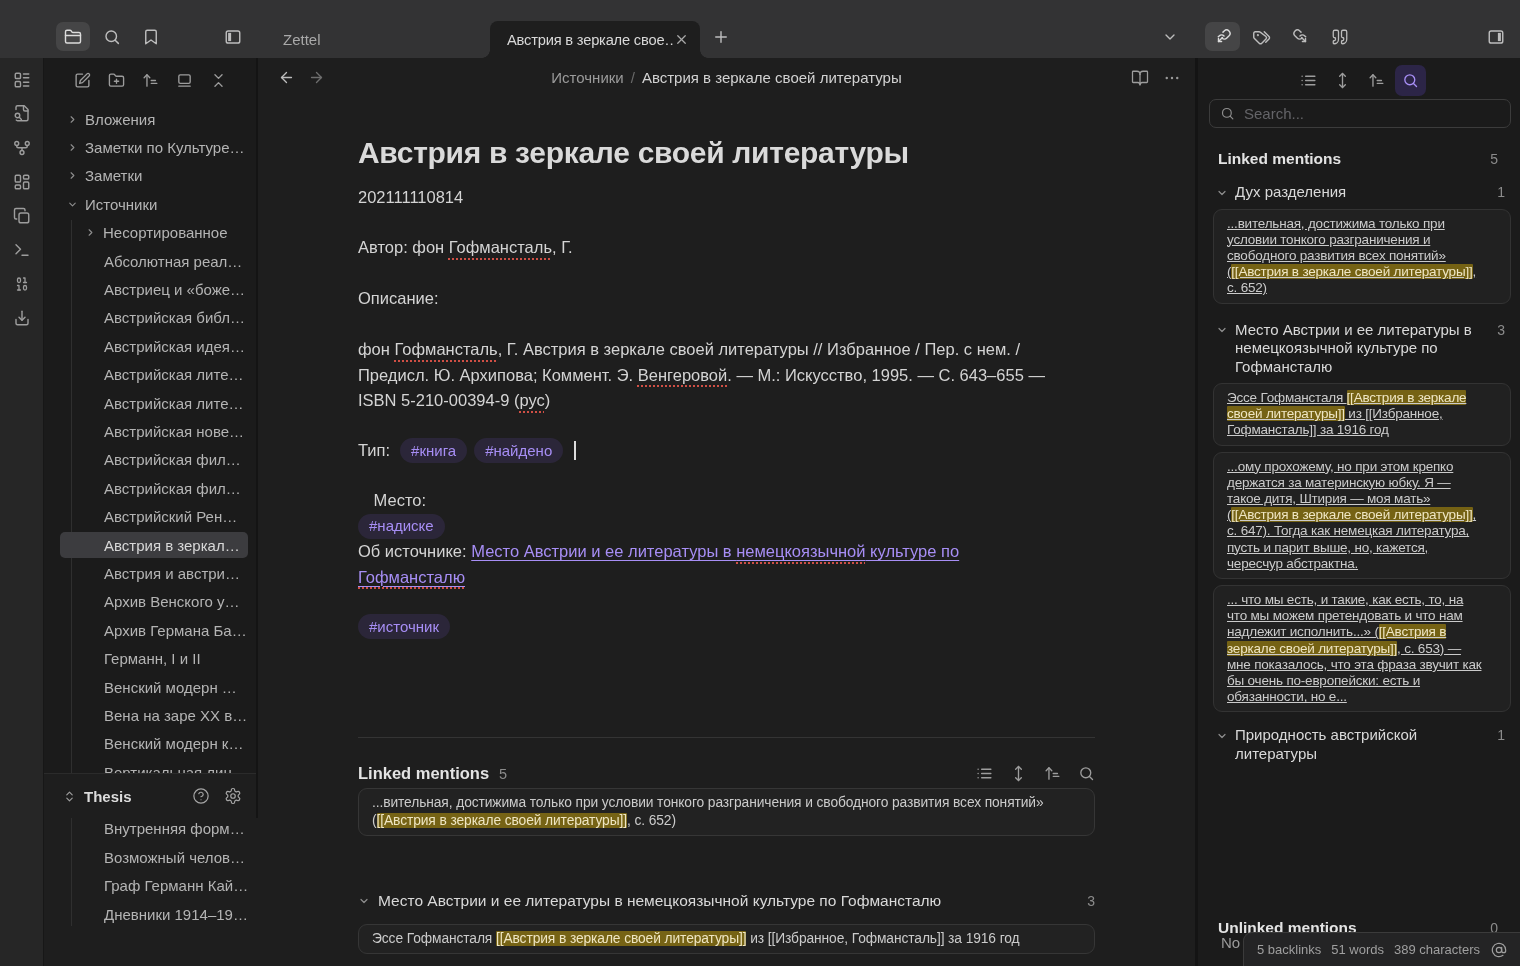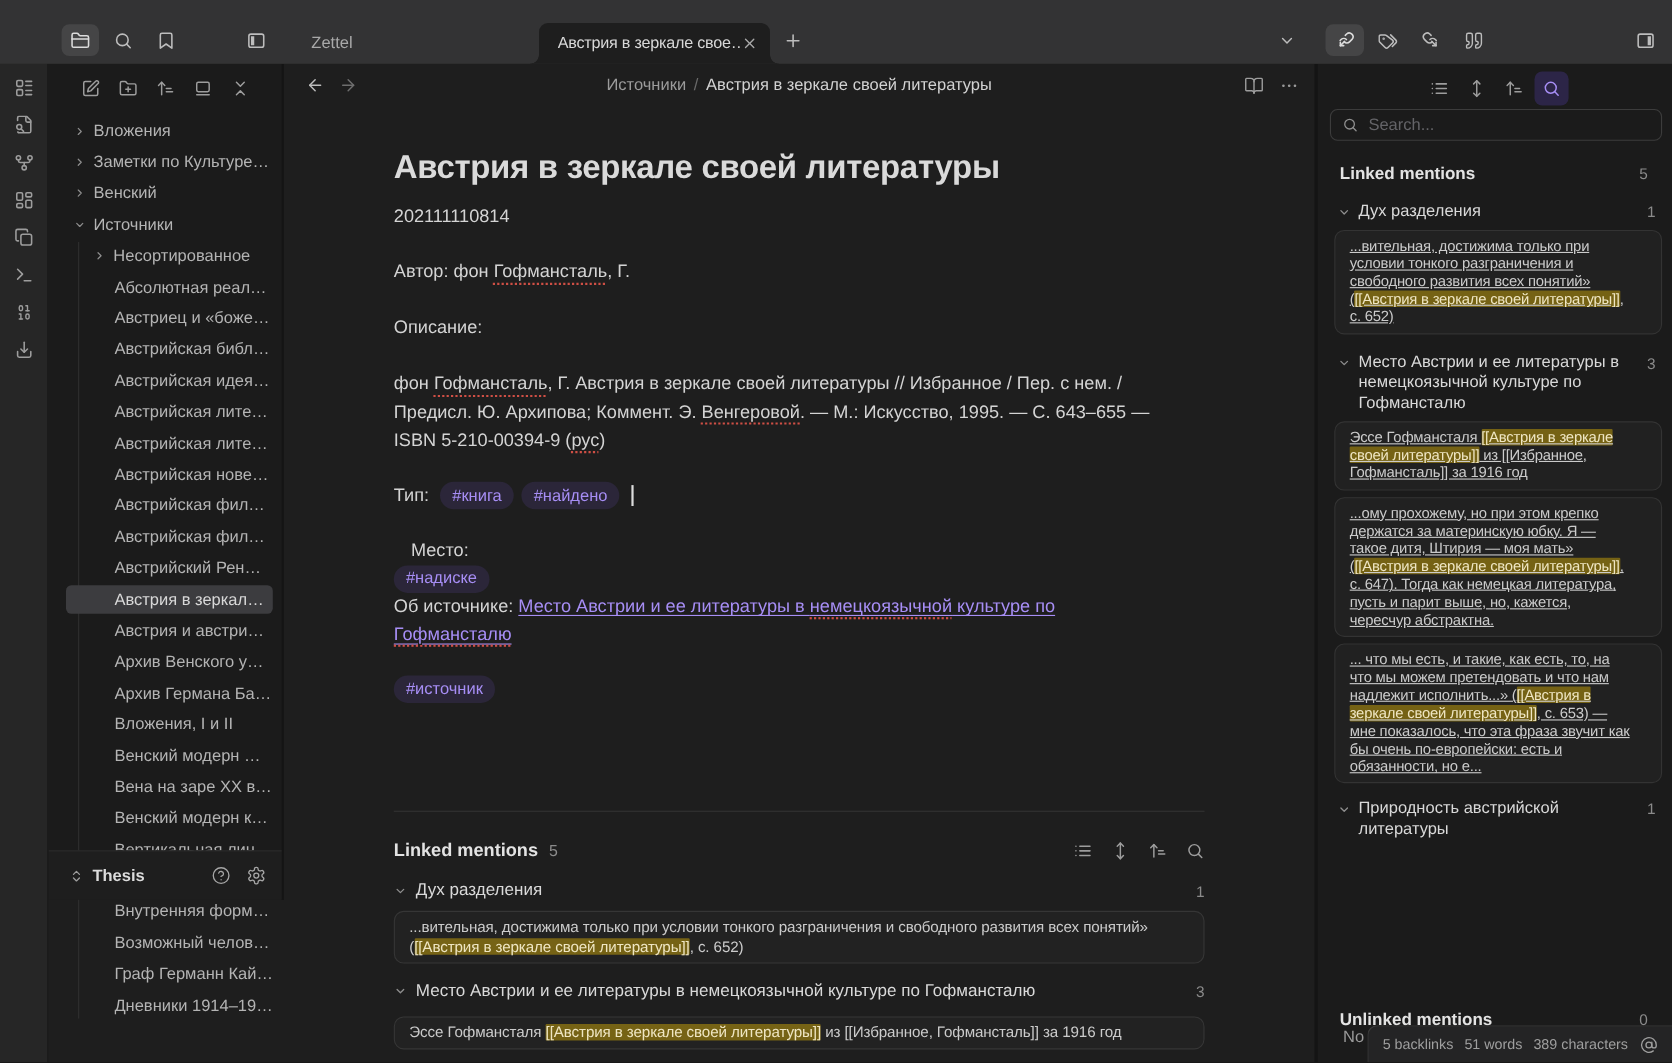--- a/index.html
+++ b/index.html
@@ -402,21 +402,21 @@
           </span>
         </div>
         <div class="tree-row folder lvl0 ">
           <span class="sel-bg"></span>
           <span class="row-inner">
             <span class="icon tree-chevron">
               <svg viewBox="0 0 24 24" fill="none" stroke="currentColor" stroke-width="2.4" stroke-linecap="round" stroke-linejoin="round">
                 <path d="m9 6 6 6-6 6"></path>
               </svg>
             </span>
-            <span class="tree-label">Венский</span>
+            <span class="tree-label">Заметки</span>
           </span>
         </div>
         <div class="tree-row folder lvl0 ">
           <span class="sel-bg"></span>
           <span class="row-inner">
             <span class="icon tree-chevron">
               <svg viewBox="0 0 24 24" fill="none" stroke="currentColor" stroke-width="2.4" stroke-linecap="round" stroke-linejoin="round">
                 <path d="m6 9 6 6 6-6"></path>
               </svg>
             </span>
@@ -514,21 +514,21 @@
         </div>
         <div class="tree-row file lvl1 ">
           <span class="sel-bg"></span>
           <span class="row-inner">
             <span class="tree-label">Архив Германа Ба…</span>
           </span>
         </div>
         <div class="tree-row file lvl1 ">
           <span class="sel-bg"></span>
           <span class="row-inner">
-            <span class="tree-label">Вложения, I и II</span>
+            <span class="tree-label">Германн, I и II</span>
           </span>
         </div>
         <div class="tree-row file lvl1 ">
           <span class="sel-bg"></span>
           <span class="row-inner">
             <span class="tree-label">Венский модерн …</span>
           </span>
         </div>
         <div class="tree-row file lvl1 ">
           <span class="sel-bg"></span>
@@ -725,21 +725,21 @@
             <div class="bl-sec-head">
               <span class="icon tree-chevron">
                 <svg viewBox="0 0 24 24" fill="none" stroke="currentColor" stroke-width="2.4" stroke-linecap="round" stroke-linejoin="round">
                   <path d="m6 9 6 6 6-6"></path>
                 </svg>
               </span>
               <span>Дух разделения</span>
               <span class="bl-sec-count">1</span>
             </div>
           </div>
-          <div class="bl-section-editor" style="top:770px">
+          <div class="bl-section-editor" style="top:730px">
             <div class="result-box">
               <div class="rb-line">...вительная, достижима только при условии тонкого разграничения и свободного развития всех понятий»</div>
               <div class="rb-line">(<span class="hl">[[Австрия в зеркале своей литературы]]</span>, с. 652)</div>
             </div>
           </div>
           <div class="bl-section-editor" style="top:834px">
             <div class="bl-sec-head">
               <span class="icon tree-chevron">
                 <svg viewBox="0 0 24 24" fill="none" stroke="currentColor" stroke-width="2.4" stroke-linecap="round" stroke-linejoin="round">
                   <path d="m6 9 6 6 6-6"></path>

